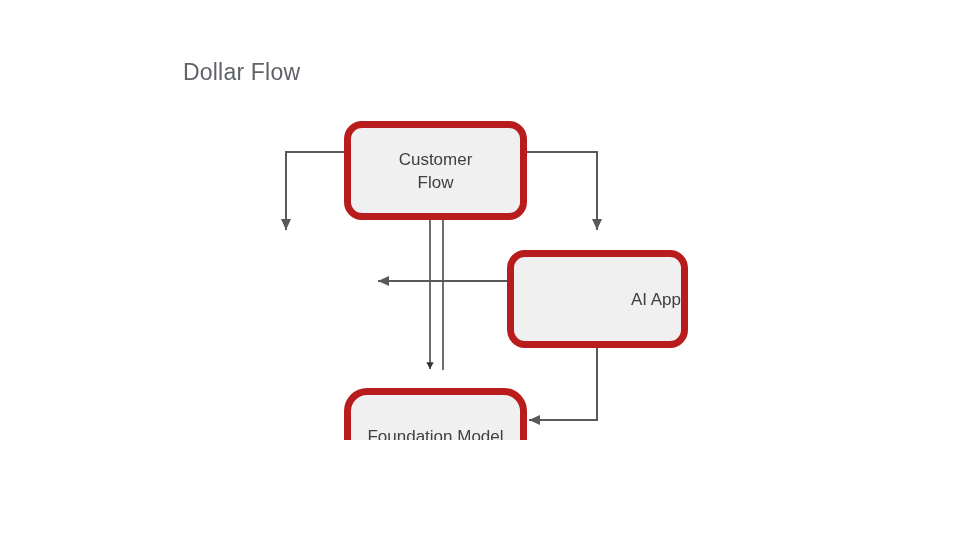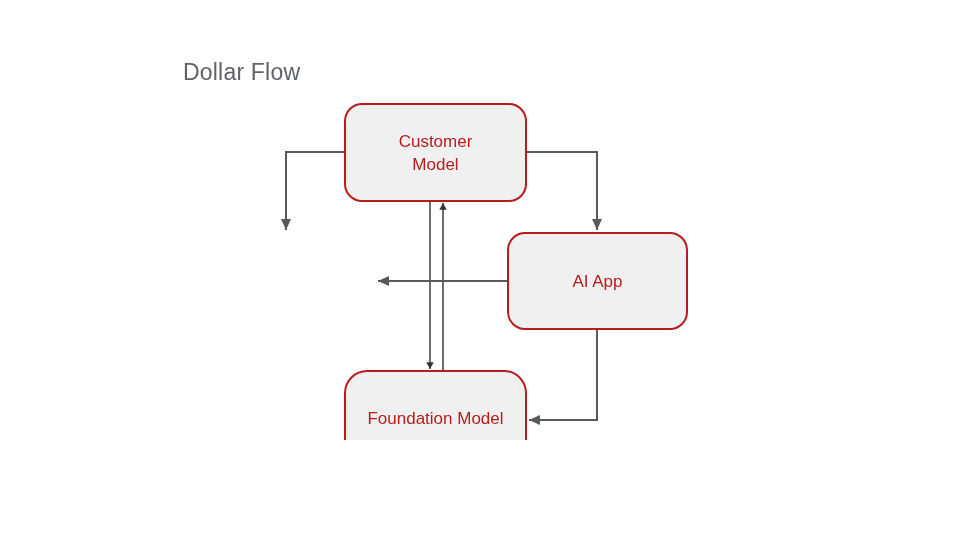--- a/index.html
+++ b/index.html
@@ -39,33 +39,34 @@
   }
   .edge-thin {
     fill: none;
     stroke: #1f1f1f;
     stroke-width: 1.3;
   }
   .node {
     position: absolute;
     box-sizing: border-box;
     background: #f0f0f1;
-    border: 2px solid #b91c1c;
+    border: 7px solid #b91c1c;
     border-radius: 18px;
     display: flex;
     align-items: center;
     justify-content: center;
     text-align: center;
-    color: #b91c1c;
+    color: #404040;
     font-size: 17px;
     line-height: 23px;
+    margin-top: 18px;
   }
   #node-customer-user   { left: 344px; top: 103px; width: 183px; height: 99px; }
   #node-enterprise-app  { left: 196px; top: 232px; width: 180px; height: 98px; }
-  #node-ai-app          { left: 507px; top: 232px; width: 181px; height: 98px; }
+  #node-ai-app          { left: 507px; top: 232px; width: 181px; height: 98px; justify-content: flex-end; }
   #node-foundation-model{ left: 344px; top: 370px; width: 183px; height: 96px; border-radius: 23px; }
 </style>
 </head>
 <body>
 
 <div class="stage">
 
   <div class="slide-title">Dollar Flow</div>
 
   <svg class="connectors" viewBox="0 0 960 540">
@@ -83,21 +84,21 @@
 
     <path class="edge-thick" d="M344,152 H286 V230" marker-end="url(#mGray)"></path>
     <path class="edge-thick" d="M527,152 H597 V230" marker-end="url(#mGray)"></path>
     <path class="edge-thick" d="M507,281 H378" marker-end="url(#mGray)"></path>
     <path class="edge-thick" d="M597,330 V420 H529" marker-end="url(#mGray)"></path>
   </svg>
 
   <div class="node" id="node-customer-user">
     <div>
       <div>Customer</div>
-      <div>Model</div>
+      <div>Flow</div>
     </div>
   </div>
 
 
   <div class="node" id="node-ai-app">
     <div>AI App</div>
   </div>
 
   <div class="node" id="node-foundation-model">
     <div>Foundation Model</div>

